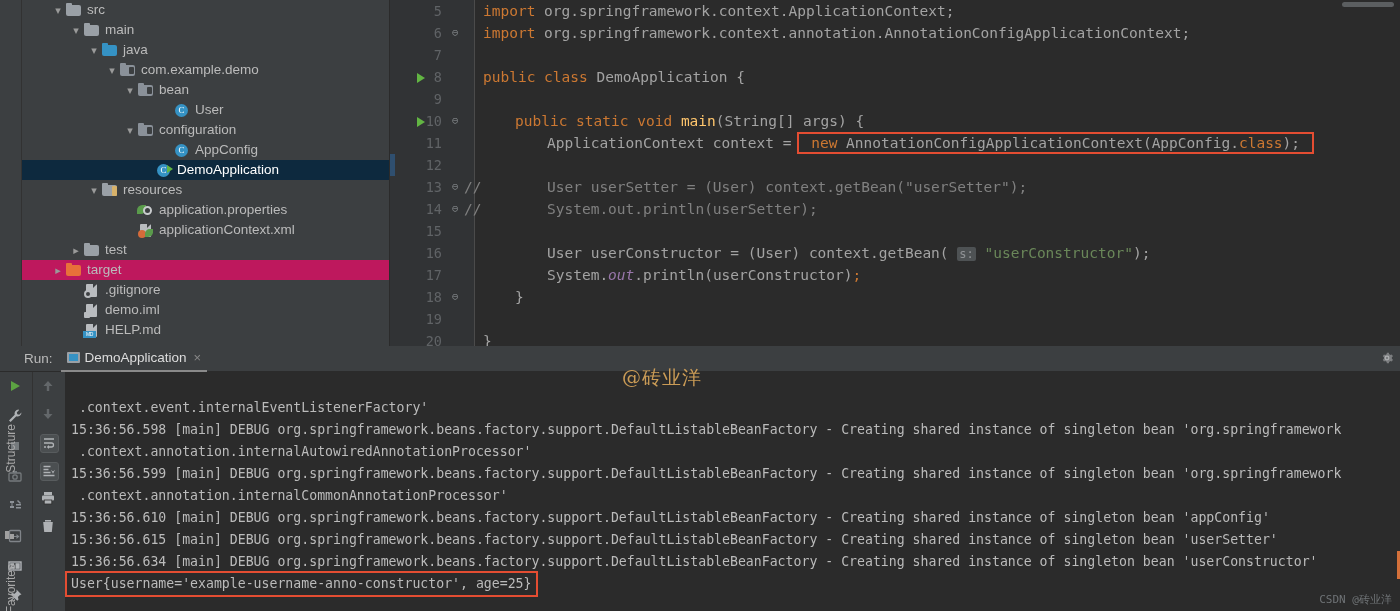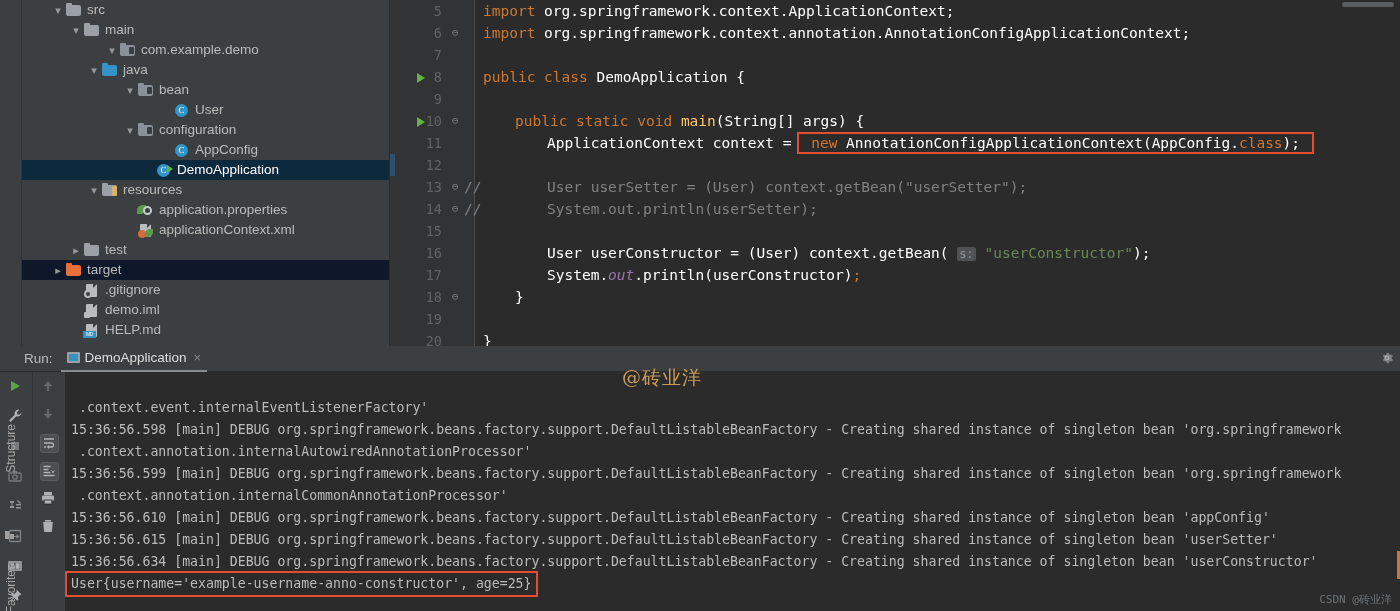--- a/index.html
+++ b/index.html
@@ -25,21 +25,21 @@
     width: 368px; flex: none; background: #3c3f41; overflow: hidden;
     position: relative; border-right: 1px solid #2b2b2b;
     padding-top: 0px;
   }
   .row {
     height: 20px; display: flex; align-items: center;
     font-size: 13.5px; color: #bbbbbb; white-space: nowrap;
     padding-left: 0px;
   }
   .row.sel { background: #0d293e; color: #ffffff; }
-  .row.tgt { background: #0f172a; }
+  .row.tgt { background: #be185d; }
   .arrow {
     width: 14px; flex: none; text-align: center;
     font-size: 9px; color: #9a9a9a; line-height: 20px;
   }
   .arrow.down::before { content: "\25BE"; font-size: 11px; }
   .arrow.right::before { content: "\25B8"; font-size: 11px; }
   .ic { width: 18px; height: 16px; flex: none; position: relative; margin-right: 4px; }
   .lbl { line-height: 20px; }
 
   
@@ -92,21 +92,21 @@
   .runmark { position: absolute; left: 27px; width: 0; height: 0;
              border-left: 8px solid #62b543; border-top: 5px solid transparent; border-bottom: 5px solid transparent; }
   .foldmark { position: absolute; left: 62px; font-size: 11px; color: #7a7e80; line-height: 22px; }
   .codearea { position: absolute; left: 85px; top: 0; right: 0; height: 100%; }
   .cline { position: absolute; left: 0; height: 22px; line-height: 22px; white-space: pre; color: #a9b7c6; }
   .k { color: #cc7832; }
   .cm { color: #808080; }
   .st { color: #6a8759; }
   .m { color: #ffc66d; }
   .sf { color: #9876aa; font-style: italic; }
-  .plain { color: #ffffff; }
+  .plain { color: #a3a3a3; }
   .hintp { background: #4e5254; color: #909396; font-size: 12px; padding: 0 2px; border-radius: 2px; }
   .caretline { position: absolute; left: 0; width: 5px; height: 22px; background: #2f4f6f; }
   .vline { position: absolute; width: 1px; background: #4b4b4b; }
 
   
   .runpanel { flex: 1; display: flex; flex-direction: column; background: #3c3f41; position: relative; }
   .runtabs {
     height: 26px; background: #3c3f41; display: flex; align-items: center;
     font-size: 13px; color: #bbbbbb; flex: none; position: relative;
     border-bottom: 1px solid #2b2b2b;
@@ -172,34 +172,34 @@
         </div>
         <div class="row">
           <span style="display:inline-block;width:47px"></span>
           <span class="arrow down"></span>
           <span class="ic">
             <span class="folder f-grey"></span>
           </span>
           <span class="lbl">main</span>
         </div>
         <div class="row">
+          <span style="display:inline-block;width:65px"></span>
+          <span class="arrow down"></span>
+          <span class="ic">
+            <span class="folder f-blue"></span>
+          </span>
+          <span class="lbl">java</span>
+        </div>
+        <div class="row">
           <span style="display:inline-block;width:83px"></span>
           <span class="arrow down"></span>
           <span class="ic">
             <span class="folder pkg"></span>
           </span>
           <span class="lbl">com.example.demo</span>
-        </div>
-        <div class="row">
-          <span style="display:inline-block;width:65px"></span>
-          <span class="arrow down"></span>
-          <span class="ic">
-            <span class="folder f-blue"></span>
-          </span>
-          <span class="lbl">java</span>
         </div>
         <div class="row">
           <span style="display:inline-block;width:101px"></span>
           <span class="arrow down"></span>
           <span class="ic">
             <span class="folder pkg"></span>
           </span>
           <span class="lbl">bean</span>
         </div>
         <div class="row">

